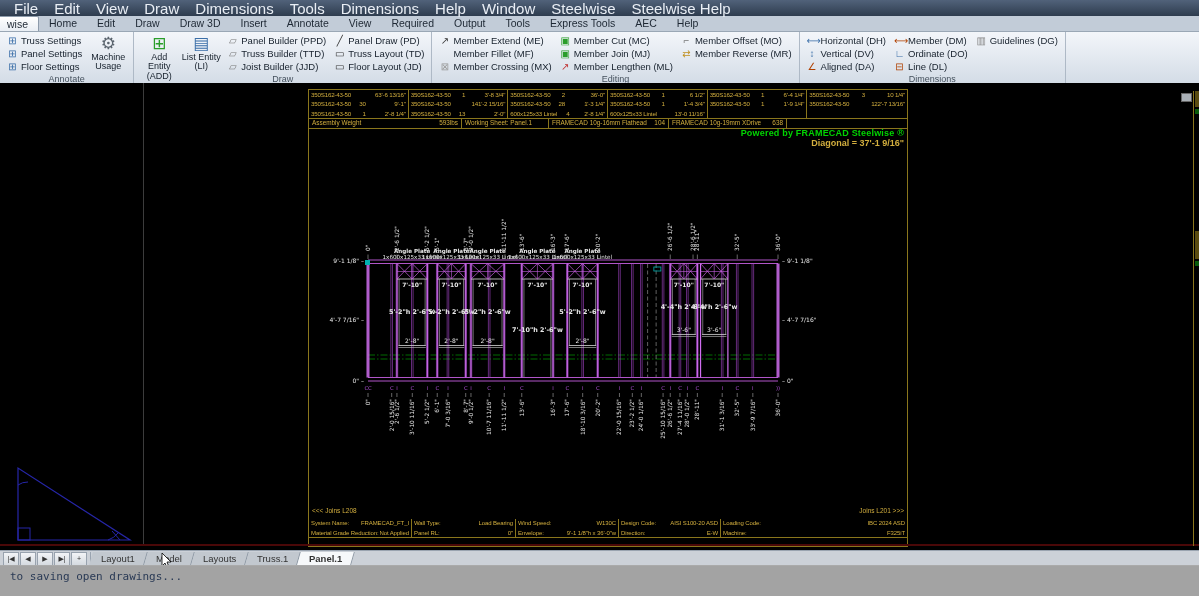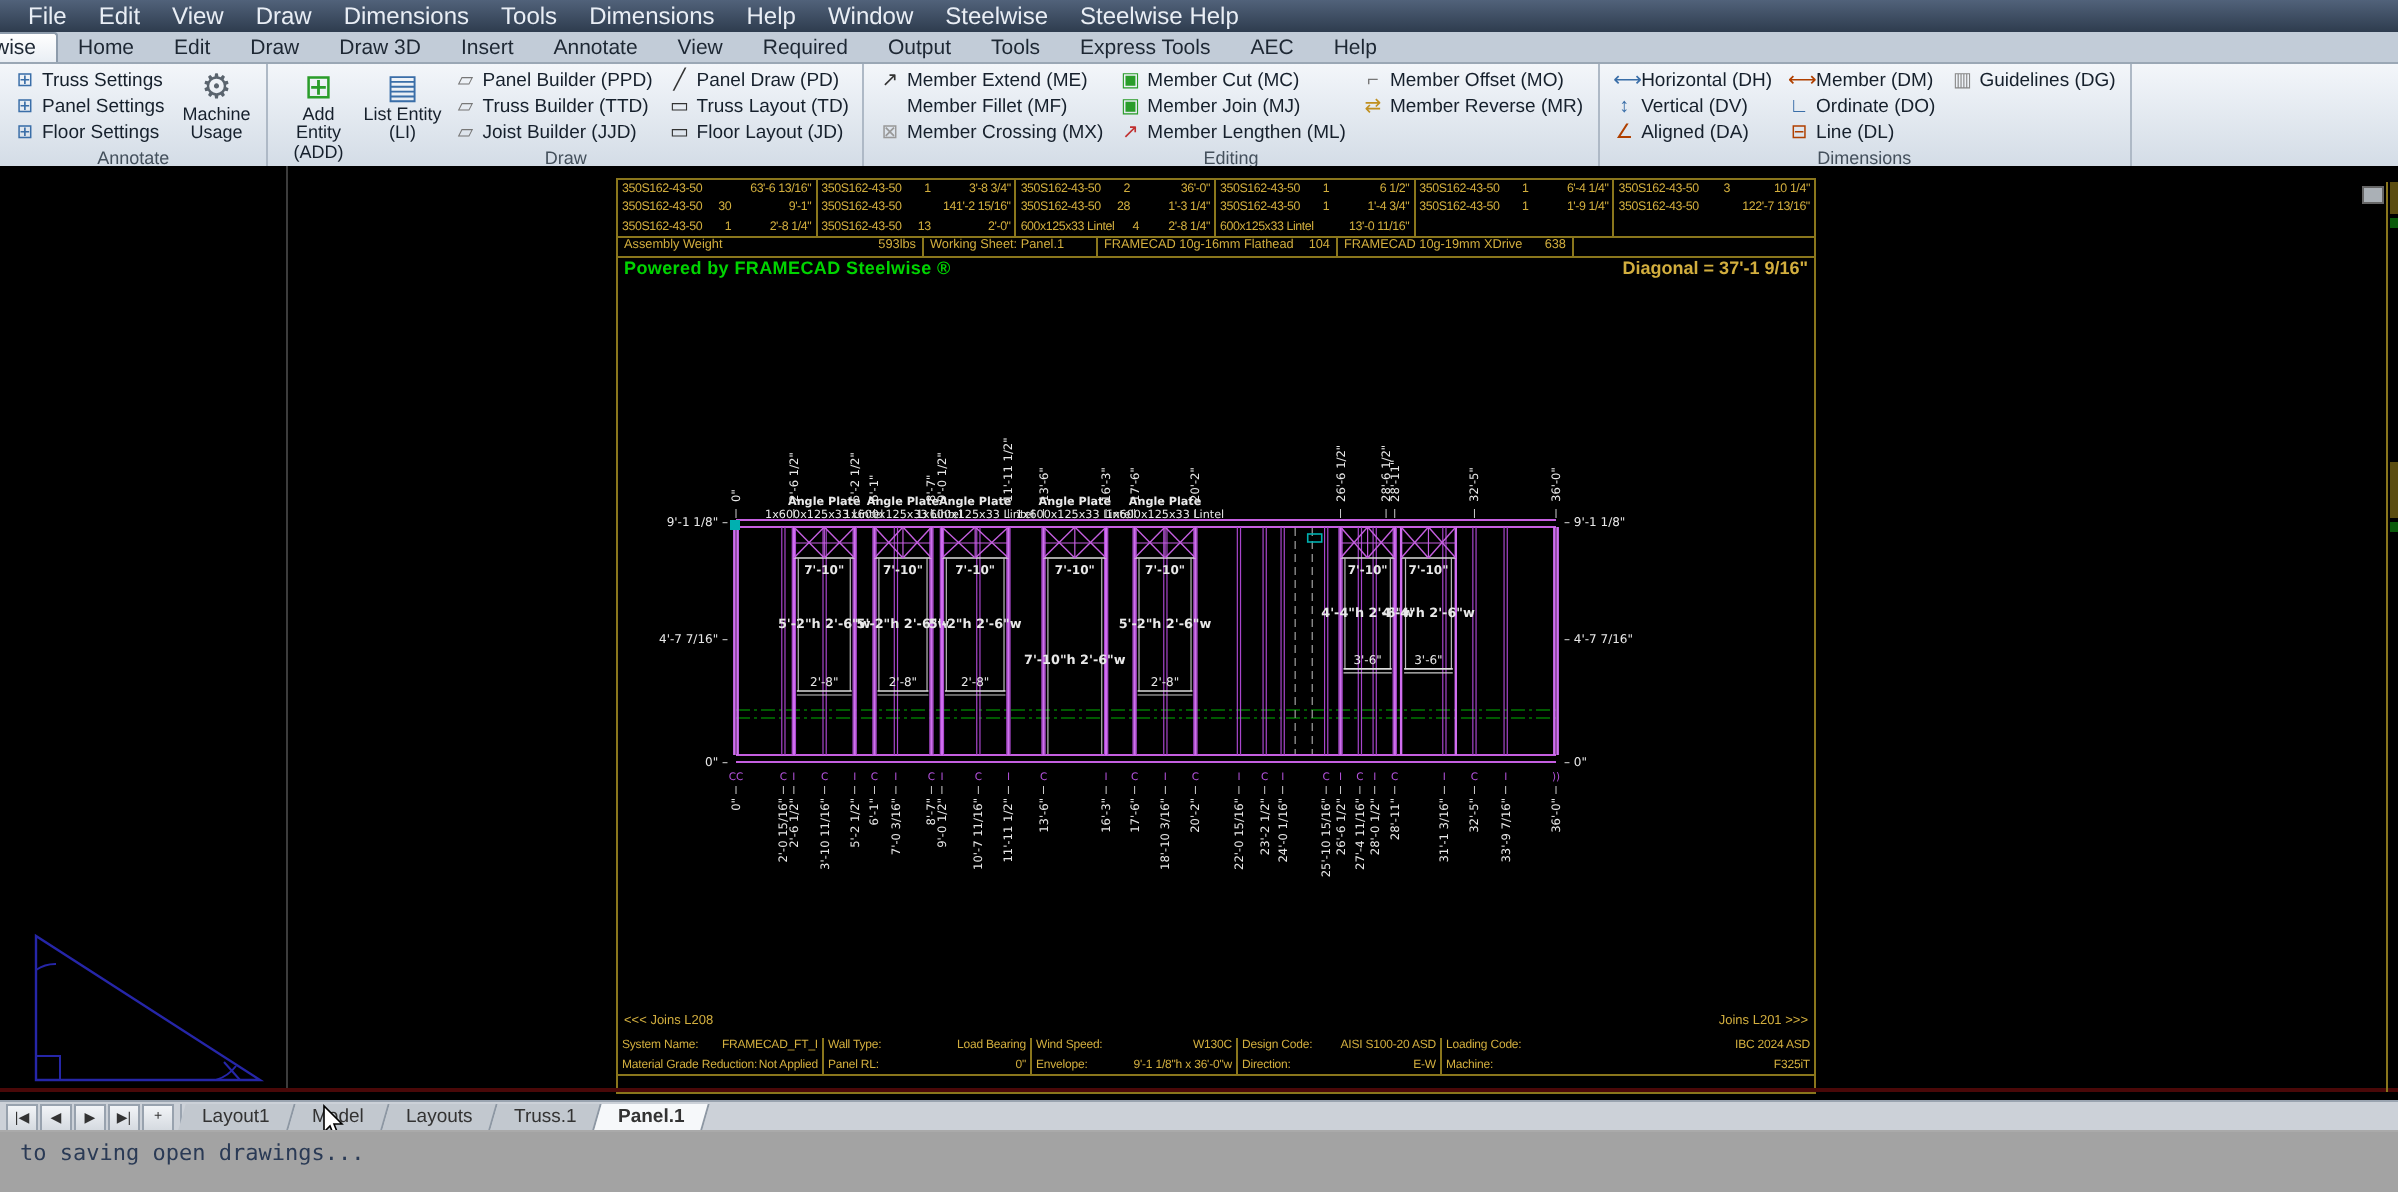--- a/index.html
+++ b/index.html
@@ -1,19 +1,19 @@
 <!DOCTYPE html>
 <html><head>
 <meta charset="utf-8">
 <style>
   html,body{margin:0;padding:0;background:#000;}
   body{width:1199px;height:596px;position:relative;font-family:"Liberation Sans",sans-serif;overflow:hidden;}
   .menubar{height:16px;background:linear-gradient(#51627a,#2e3c4e);display:flex;align-items:center;padding-left:6px;}
-  .menu-item{color:#e9eef5;font-size:12px;padding:1px 8px;cursor:default;white-space:nowrap;}
-  .ribbon-tabs{height:15px;background:#c2ccd8;display:flex;align-items:center;border-bottom:1px solid #9aa7b5;}
+  .menu-item{color:#e9eef5;font-size:15px;padding:1px 8px;cursor:default;white-space:nowrap;}
+  .ribbon-tabs{height:15px;background:#c2ccd8;display:flex;align-items:flex-start;border-bottom:1px solid #9aa7b5;padding-left:10px;}
   .ribbon-tab{font-size:10.5px;color:#1d2733;padding:1px 10px 1px;white-space:nowrap;}
   .ribbon-tab.active{background:linear-gradient(#ffffff,#e9eef4);border:1px solid #8d9bab;border-bottom:none;border-radius:2px 2px 0 0;margin-left:-14px;}
   .ribbon{height:52px;background:linear-gradient(#f3f6fa,#d3dce6);display:flex;border-bottom:1px solid #8a97a6;}
   .rgroup{position:relative;display:flex;gap:4px;padding:2px 5px 11px 5px;border-right:1px solid #aeb9c6;}
   .rgroup-label{position:absolute;left:0;right:0;bottom:0;text-align:center;font-size:9px;color:#44505c;}
   .rcol{display:flex;flex-direction:column;justify-content:flex-start;}
   .rbtn{display:flex;align-items:center;gap:3px;height:13px;font-size:9.5px;color:#16202c;white-space:nowrap;padding:0 2px;cursor:default;}
   .rbtn .icon{width:11px;text-align:center;font-size:10px;line-height:11px;}
   .bigbtn{width:40px;display:flex;flex-direction:column;align-items:center;justify-content:flex-start;font-size:9px;color:#16202c;text-align:center;line-height:1.05;cursor:default;padding-top:1px;}
   .bigbtn .icon{font-size:17px;line-height:18px;height:18px;}
@@ -36,21 +36,21 @@
   .cutlist{position:absolute;left:0;top:0;width:598px;height:28px;display:flex;border-bottom:1px solid #8a761c;}
   .cutgroup{width:99.66px;box-sizing:border-box;border-right:1px solid #8a761c;padding:0 2px;}
   .cutgroup:last-child{border-right:none;}
   .cutrow{display:flex;height:9.3px;line-height:9.3px;font-size:6.2px;color:#d2ae3e;letter-spacing:-0.2px;white-space:nowrap;}
   .cutrow .n{flex:1;text-align:left;}
   .cutrow .q{width:14px;text-align:right;}
   .cutrow .l{width:40px;text-align:right;}
   .assembly{position:absolute;left:0;top:28px;width:598px;height:10px;display:flex;border-bottom:1px solid #8a761c;font-size:6.4px;line-height:10px;color:#d2ae3e;}
   .acell{box-sizing:border-box;border-right:1px solid #8a761c;display:flex;justify-content:space-between;padding:0 3px;white-space:nowrap;overflow:hidden;}
   .acell:last-child{border-right:none;}
-  .powered{position:absolute;left:0;top:38px;width:598px;height:12px;display:flex;justify-content:space-between;align-items:center;padding:0 3px;box-sizing:border-box;}
+  .powered{position:absolute;left:0;top:38px;width:598px;height:12px;display:flex;justify-content:space-between;align-items:flex-end;padding:0 3px;box-sizing:border-box;flex-direction:column;}
   .powered .green{color:#00d400;font-size:9px;font-weight:bold;letter-spacing:0.2px;}
   .powered .diag{color:#d2ae3e;font-size:9px;font-weight:bold;}
   .caution{position:absolute;left:0;top:384px;width:598px;text-align:center;color:#e01212;font-size:11px;font-weight:bold;letter-spacing:0.5px;}
   .statusrow{position:absolute;left:0;top:413px;width:598px;height:16px;border-top:1px solid #8a761c;border-bottom:1px solid #8a761c;display:flex;align-items:center;justify-content:center;gap:22px;box-sizing:border-box;}
   .statusrow .gitem{color:#00d400;font-size:9.5px;font-weight:bold;white-space:nowrap;}
   .joinl{position:absolute;left:3px;top:417px;color:#d2ae3e;font-size:6.5px;}
   .joinr{position:absolute;right:3px;top:417px;color:#d2ae3e;font-size:6.5px;}
   .infotable{position:absolute;left:0;top:429px;width:598px;height:19px;border-bottom:1px solid #8a761c;box-sizing:border-box;}
   .irow{display:flex;height:9.5px;line-height:9.5px;}
   .icell{box-sizing:border-box;border-right:1px solid #8a761c;display:flex;justify-content:space-between;padding:0 2px;font-size:6px;color:#d2ae3e;white-space:nowrap;overflow:hidden;letter-spacing:-0.1px;}

